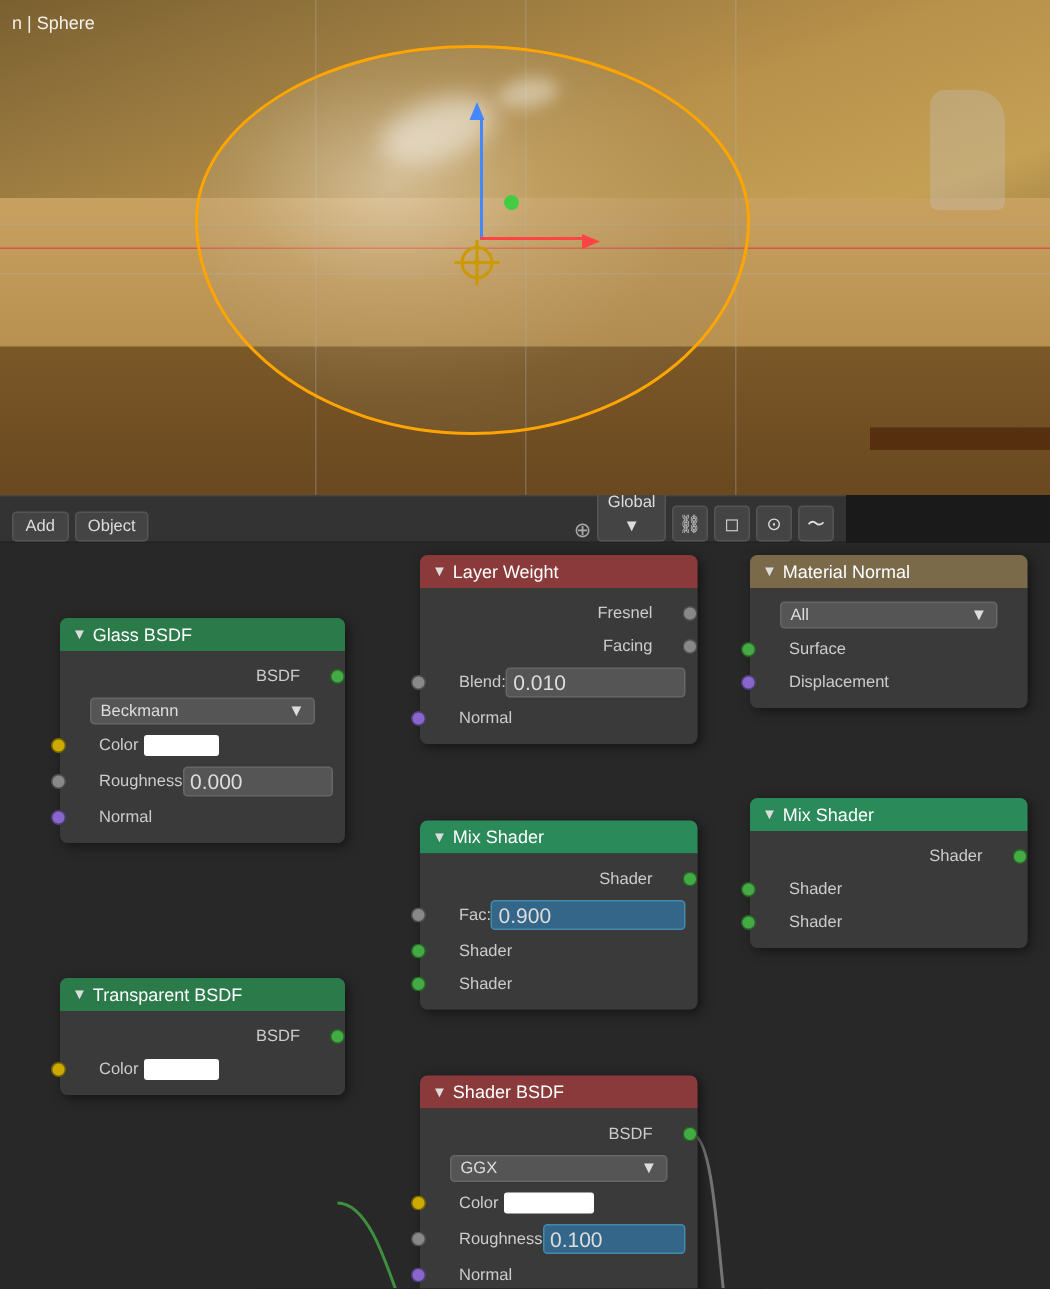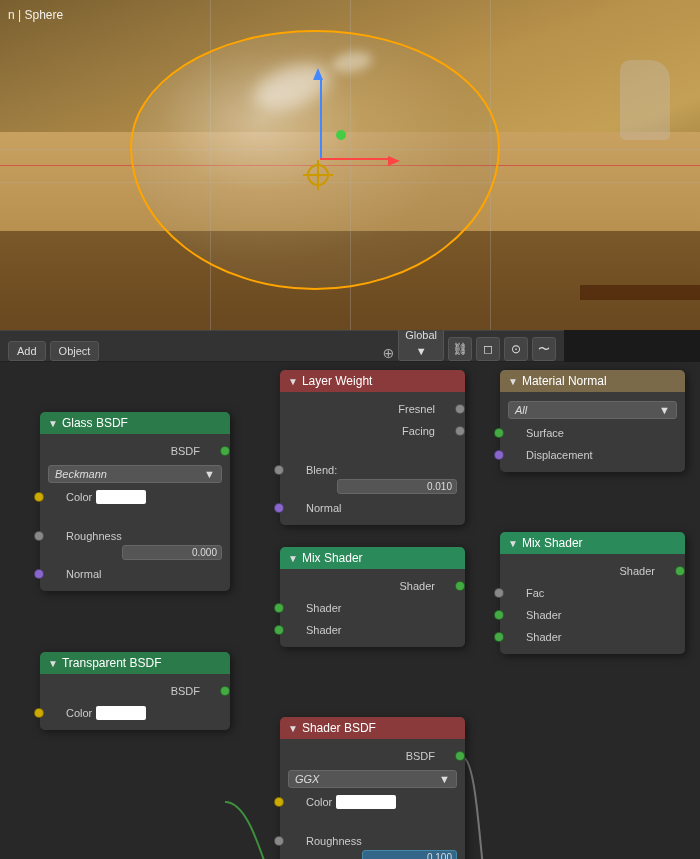--- a/index.html
+++ b/index.html
@@ -396,35 +396,33 @@
     .socket-label-right {
       font-size: 11px;
       color: #ccc;
       margin-left: auto;
       margin-right: 6px;
     }
 
     
     .field-row {
       display: flex;
-      padding: 3px 8px;
+      padding: 3px 20px;
       gap: 4px;
-      font-style: italic;
     }
 
     .field-value {
       background: #555;
       border: 1px solid #666;
       border-radius: 3px;
       color: #ddd;
-      font-size: 10px;
+      font-size: 14px;
       padding: 1px 4px;
       flex: 1;
-      text-align: right;
-      margin-top: 34px;
+      text-align: left;
     }
 
     .field-value-highlight {
       background: #336688;
       border: 1px solid #4488aa;
     }
 
     .dropdown-field {
       background: #555;
       border: 1px solid #666;
@@ -628,20 +626,25 @@
       <span class="node-header-arrow">▼</span>
       <span>Mix Shader</span>
     </div>
     <div class="node-body">
 
       <div class="socket-row" style="justify-content:flex-end;padding-right:14px;">
         <span class="socket-label-right">Shader</span>
         <div class="socket socket-outer-right socket-green" style="position:relative;right:-14px;"></div>
       </div>
 
+      <div class="socket-row">
+        <div class="socket socket-grey socket-outer-left" style="position:relative;left:-14px;"></div>
+        <span class="socket-label" style="margin-left:8px;">Fac:</span>
+        <span class="field-value field-value-highlight" style="width:50px;margin-left:auto;">0.900</span>
+      </div>
 
       <div class="socket-row">
         <div class="socket socket-green socket-outer-left" style="position:relative;left:-14px;"></div>
         <span class="socket-label" style="margin-left:8px;">Shader</span>
       </div>
 
       <div class="socket-row">
         <div class="socket socket-green socket-outer-left" style="position:relative;left:-14px;"></div>
         <span class="socket-label" style="margin-left:8px;">Shader</span>
       </div>
@@ -680,24 +683,20 @@
       <span class="node-header-arrow">▼</span>
       <span>Mix Shader</span>
     </div>
     <div class="node-body">
 
       <div class="socket-row" style="justify-content:flex-end;padding-right:14px;">
         <span class="socket-label-right">Shader</span>
         <div class="socket socket-outer-right socket-green" style="position:relative;right:-14px;"></div>
       </div>
 
-      <div class="socket-row">
-        <div class="socket socket-grey socket-outer-left" style="position:relative;left:-14px;"></div>
-        <span class="socket-label" style="margin-left:8px;">Fac</span>
-      </div>
 
       <div class="socket-row">
         <div class="socket socket-green socket-outer-left" style="position:relative;left:-14px;"></div>
         <span class="socket-label" style="margin-left:8px;">Shader</span>
       </div>
 
       <div class="socket-row">
         <div class="socket socket-green socket-outer-left" style="position:relative;left:-14px;"></div>
         <span class="socket-label" style="margin-left:8px;">Shader</span>
       </div>

